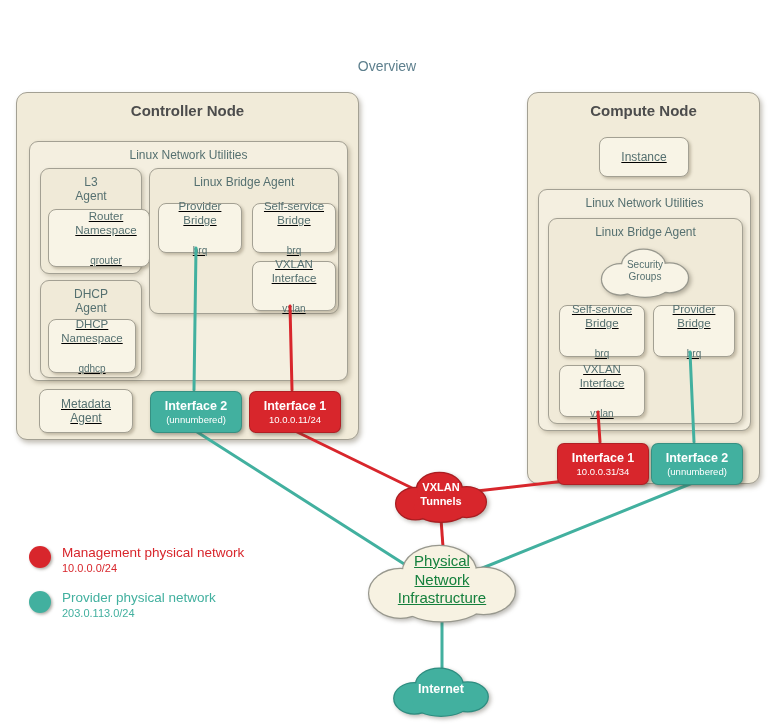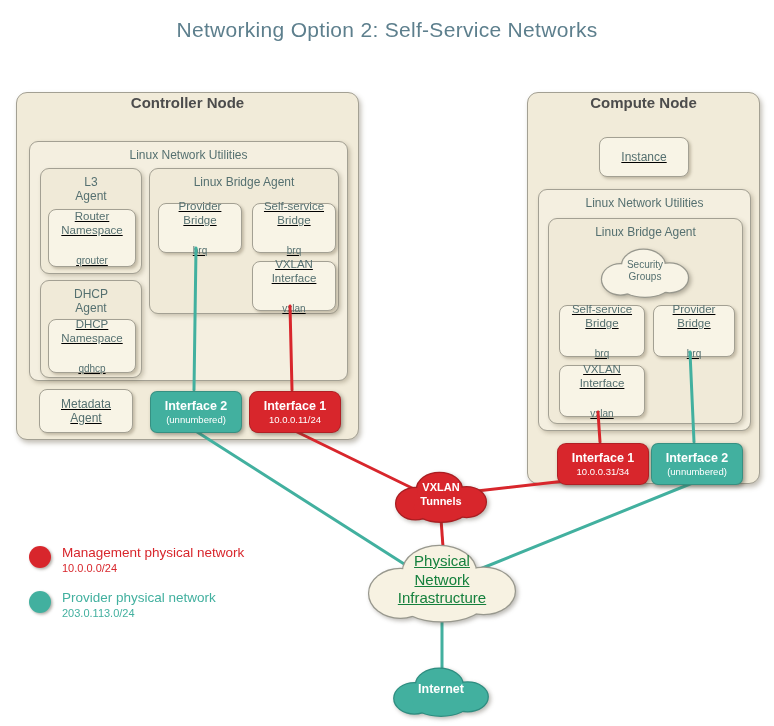--- a/index.html
+++ b/index.html
@@ -19,39 +19,39 @@
   
   .node, .panel, .panel2, .leaf { position:absolute; border:1px solid #a3a093; }
   .node  { background:#f1ebd9; border-radius:11px; box-shadow:2px 3px 5px rgba(95,85,60,.38); }
   .panel { background:#f4efe0; border-radius:9px;  box-shadow:2px 2px 4px rgba(95,85,60,.32); }
   .panel2{ background:#f0ead8; border-radius:9px;  box-shadow:2px 2px 4px rgba(95,85,60,.30); }
   .leaf  {
     background:#f8f4e6; border-radius:8px; box-shadow:2px 2px 3px rgba(95,85,60,.32);
     display:flex; flex-direction:column; align-items:center; justify-content:center; text-align:center;text-decoration:underline;
   }
   .node-title {
-    position:absolute; top:1px; left:0; right:0; text-align:center;
+    position:absolute; top:9px; left:0; right:0; text-align:center;
     font-size:15px; font-weight:600; color:#4c4c4c;
   }
   .plabel {
     position:absolute; top:6px; left:0; right:0; text-align:center;
     font-size:12px; color:#557070; white-space:pre-line; line-height:1.2;
   }
   .lt { font-size:11.5px; line-height:1.18; white-space:pre-line; color:#557070; }
   .ls { font-size:10px; margin-top:17px; color:#557070; }
 
   
   .iface {
     position:absolute; z-index:2; border-radius:7px; border:1px solid rgba(0,0,0,.18);
     box-shadow:2px 2px 4px rgba(60,55,40,.45); color:#fff;
     display:flex; flex-direction:column; align-items:center; justify-content:center; text-align:center;
   }
   .iface .l1 { font-size:12.5px; font-weight:700; }
   .iface .l2 { font-size:9.5px; margin-top:1px; }
-  .iface.red  { background:#d8262c;border-radius:9px; }
+  .iface.red  { background:#d8262c; }
   .iface.teal { background:#42b09f; }
 
   
   .cloud { position:absolute; z-index:2; }
   .cloud svg { position:absolute; left:0; top:0; width:100%; height:100%; overflow:visible;
                filter:drop-shadow(2px 2px 2px rgba(60,55,40,.35)); }
   .cloud ellipse { fill:var(--cf); }
   .cloud g.st ellipse { stroke:var(--cs); stroke-width:2.5; vector-effect:non-scaling-stroke; }
   .cloud .ctext {
     position:absolute; left:0; top:0; right:0; bottom:0; display:flex;
@@ -70,21 +70,21 @@
   
   .wires { position:absolute; left:0; top:0; z-index:1; pointer-events:none; }
   .wires path { fill:none; stroke-width:3; stroke-linecap:round; }
   .wires path.red  { stroke:#d8262c; }
   .wires path.teal { stroke:#42b09f; }
 
   
   #node-controller { left:16px;  top:92px;  width:341px; height:346px; }
   #ctl-lnu   { left:12px;  top:48px;  width:317px; height:238px; }
   #ctl-l3    { left:10px;  top:26px;  width:100px; height:104px; }
-  #ctl-router-ns { left:7px; top:40px; width:86px; height:56px; }
+  #ctl-router-ns { left:7px; top:40px; width:86px; height:56px;padding-left:14px; }
   #ctl-lba   { left:119px; top:26px;  width:188px; height:144px; }
   #ctl-pb    { left:8px;   top:34px;  width:82px;  height:48px; }
   #ctl-ssb   { left:102px; top:34px;  width:82px;  height:48px; }
   #ctl-vx    { left:102px; top:92px;  width:82px;  height:48px; }
   #ctl-dhcp  { left:10px;  top:138px; width:100px; height:96px; }
   #ctl-dhcp-ns { left:7px; top:38px;  width:86px;  height:52px; }
   #ctl-meta  { left:22px;  top:296px; width:92px;  height:42px; }
   #ctl-if2   { left:133px; top:298px; width:90px;  height:40px; }
   #ctl-if1   { left:232px; top:298px; width:90px;  height:40px; }
 
@@ -108,21 +108,21 @@
   #legend-text-mgmt { top:545px; color:#d8262c; }
   #legend-text-prov { top:590px; color:#42b09f; }
   .legend-text .llabel { font-size:13.5px; }
   .legend-text .lsub   { font-size:11px; margin-top:2px; }
 </style>
 </head>
 <body>
 
 <div class="canvas">
 
-  <div class="title">Networking Option 2: Self-Service Networks</div>
+  <div class="subtitle">Overview</div>
 
   <div class="node" id="node-controller">
     <div class="node-title">Controller Node</div>
 
     <div class="panel" id="ctl-lnu">
       <div class="plabel">Linux Network Utilities</div>
 
       <div class="panel2" id="ctl-l3">
         <div class="plabel">L3
 Agent</div>

